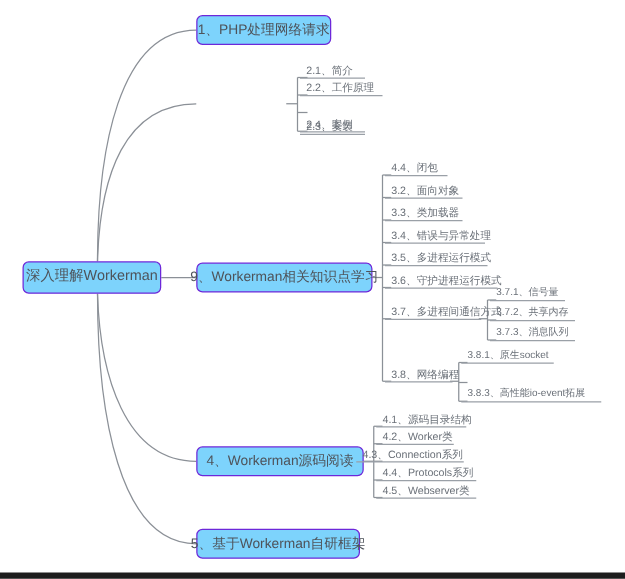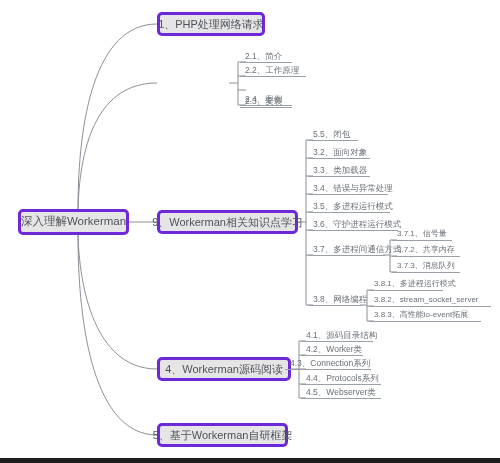--- a/index.html
+++ b/index.html
@@ -8,21 +8,21 @@
     font-family:"Liberation Sans","DejaVu Sans",sans-serif;
     color:#5a5f66;
   }
   #canvas{position:absolute;left:0;top:0;width:500px;height:463px;}
   svg.wires{position:absolute;left:0;top:0;width:500px;height:463px;overflow:visible;}
   svg.wires path,svg.wires line{fill:none;stroke:#8b9097;stroke-width:1;}
 
   
   .node{
     position:absolute;box-sizing:border-box;
-    border:3px solid #6d28d9;border-radius:5px;background:#e5e5e5;
+    border:1px solid #6d28d9;border-radius:5px;background:#7dd3fc;
     display:flex;align-items:center;justify-content:center;
     padding:0 9px;white-space:nowrap;
     font-size:11px;line-height:1;color:#4e535a;
   }
   .root{font-size:11.5px;height:26px;}
   .lvl1{height:24px;}
 
   
   .leaf{
     position:absolute;box-sizing:border-box;
@@ -101,35 +101,34 @@
 
   <div class="node lvl1" style="left:157px;top:357px;width:134px;">4、Workerman源码阅读</div>
 
   <div class="node lvl1" style="left:157px;top:423px;width:131px;text-align:center;">5、基于Workerman自研框架</div>
 
   <div class="leaf" style="left:240px;top:48px;width:52px;height:15px;">2.1、简介</div>
   <div class="leaf" style="left:240px;top:62px;width:66px;height:15px;">2.2、工作原理</div>
   <div class="leaf" style="left:240px;top:76px;width:52px;height:32px;">2.3、安装</div>
   <div class="leaf" style="left:240px;top:91px;width:52px;height:15px;">2.4、案例</div>
 
-  <div class="leaf" style="left:308px;top:126px;width:50px;height:15px;">5.5、闭包</div>
+  <div class="leaf" style="left:308px;top:126px;width:50px;height:15px;">4.4、闭包</div>
   <div class="leaf" style="left:308px;top:144px;width:62px;height:15px;">3.2、面向对象</div>
   <div class="leaf" style="left:308px;top:162px;width:62px;height:15px;">3.3、类加载器</div>
   <div class="leaf" style="left:308px;top:180px;width:80px;height:15px;">3.4、错误与异常处理</div>
   <div class="leaf" style="left:308px;top:198px;width:82px;height:15px;">3.5、多进程运行模式</div>
   <div class="leaf" style="left:308px;top:216px;width:90px;height:15px;">3.6、守护进程运行模式</div>
   <div class="leaf" style="left:308px;top:241px;width:77px;height:15px;">3.7、多进程间通信方式</div>
   <div class="leaf" style="left:308px;top:291px;width:54px;height:15px;">3.8、网络编程</div>
 
   <div class="leaf sm" style="left:392px;top:226px;width:60px;height:15px;">3.7.1、信号量</div>
   <div class="leaf sm" style="left:392px;top:242px;width:68px;height:15px;">3.7.2、共享内存</div>
   <div class="leaf sm" style="left:392px;top:258px;width:68px;height:15px;">3.7.3、消息队列</div>
 
-  <div class="leaf sm" style="left:369px;top:276px;width:74px;height:15px;">3.8.1、多进程运行模式</div>
-  <div class="leaf sm" style="left:369px;top:292px;width:122px;height:15px;">3.8.2、stream_socket_server</div>
+  <div class="leaf sm" style="left:369px;top:276px;width:74px;height:15px;">3.8.1、原生socket</div>
   <div class="leaf sm" style="left:369px;top:307px;width:112px;height:15px;">3.8.3、高性能io-event拓展</div>
 
   <div class="leaf" style="left:301px;top:327px;width:72px;height:15px;">4.1、源码目录结构</div>
   <div class="leaf" style="left:301px;top:341px;width:62px;height:15px;">4.2、Worker类</div>
   <div class="leaf" style="left:285px;top:355px;width:86px;height:15px;">4.3、Connection系列</div>
   <div class="leaf" style="left:301px;top:370px;width:80px;height:15px;">4.4、Protocols系列</div>
   <div class="leaf" style="left:301px;top:384px;width:80px;height:15px;">4.5、Webserver类</div>
 
   <div class="bottom-band"></div>
 </div>

